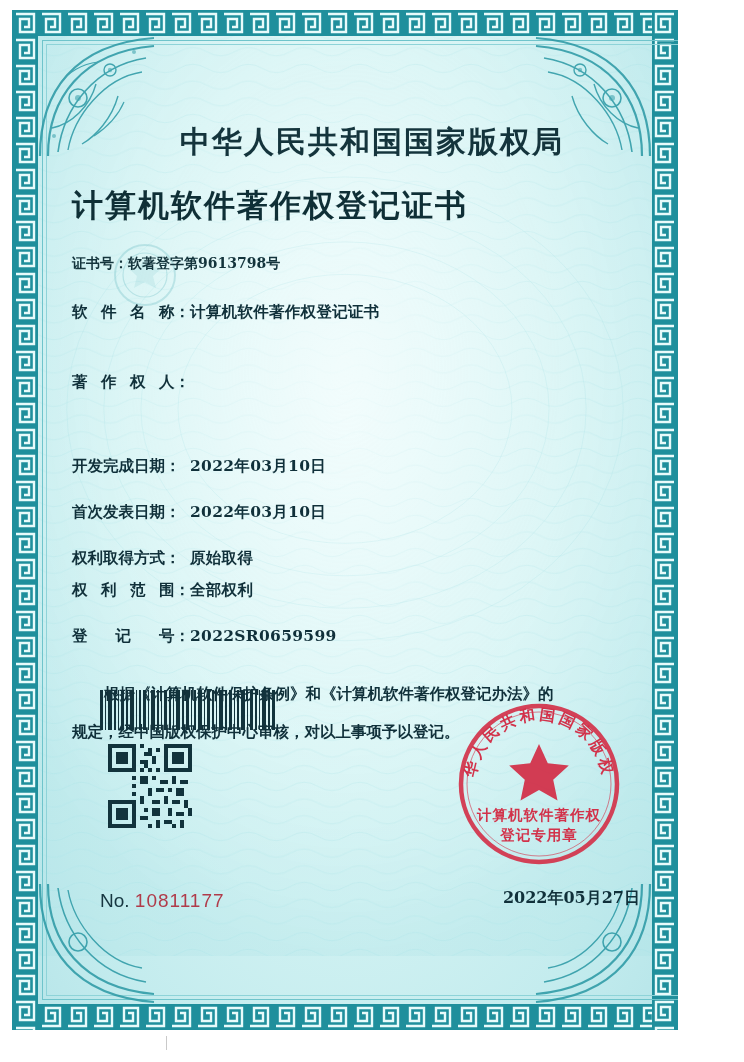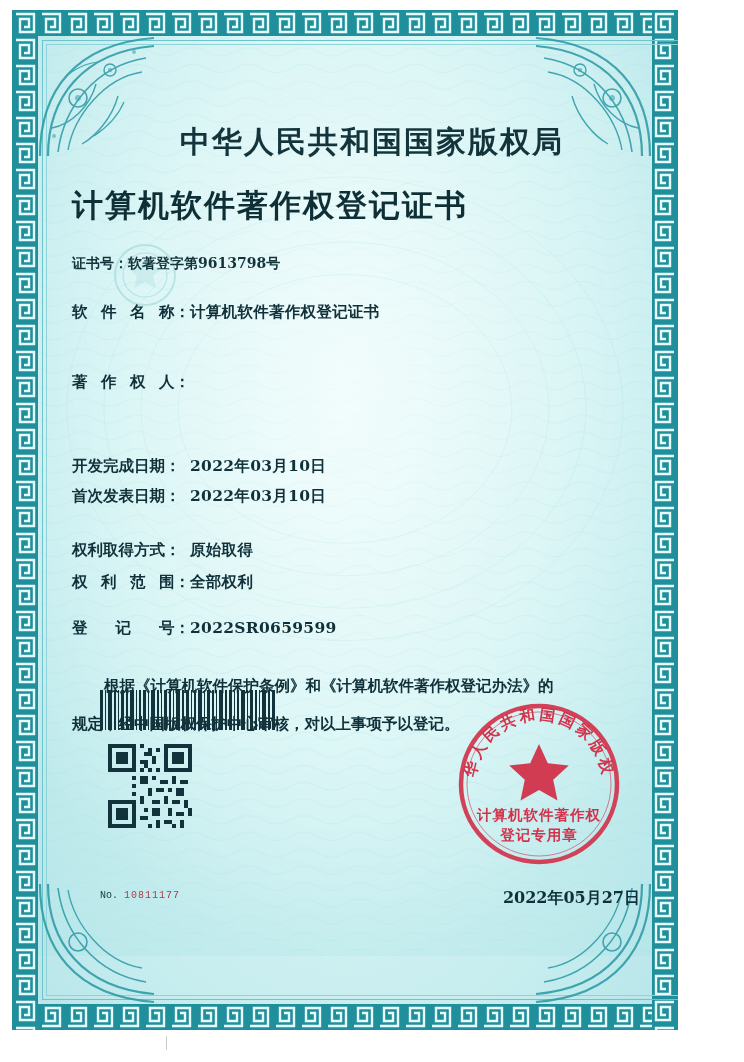--- a/index.html
+++ b/index.html
@@ -171,23 +171,23 @@
     display: block;
   }
   #qrcode {
     margin-top: 14px;
     margin-left: 8px;
   }
   #serial {
     position: absolute;
     left: 88px;
     top: 880px;
-    font-size: 10px;
+    font-size: 19px;
     color: #163640;
-    font-family: Liberation Mono, monospace;
+    font-family: Liberation Sans, sans-serif;
   }
   #serial .num { color: #b03b4a; letter-spacing: 1px; }
 
   #issue-date {
     position: absolute;
     right: 38px;
     top: 878px;
     font-size: 16px;
     font-weight: bold;
     color: #10303a;
@@ -353,26 +353,26 @@
         <div class="field-label label-spread">
           <span>著</span>
           <span>作</span>
           <span>权</span>
           <span>人：</span>
         </div>
       </div>
 
       <div style="height:52px"></div>
 
-      <div class="field-row" style="margin-bottom:4px">
+      <div class="field-row" style="margin-bottom:20px">
         <div class="field-label">开发完成日期：</div>
         <div class="field-value">2022年03月10日</div>
       </div>
 
-      <div class="field-row" style="margin-bottom:28px">
+      <div class="field-row" style="margin-bottom:20px">
         <div class="field-label">首次发表日期：</div>
         <div class="field-value">2022年03月10日</div>
       </div>
 
       <div class="field-row" style="margin-bottom:6px">
         <div class="field-label">权利取得方式：</div>
         <div class="field-value">原始取得</div>
       </div>
 
       <div class="field-row" style="margin-bottom:20px">

